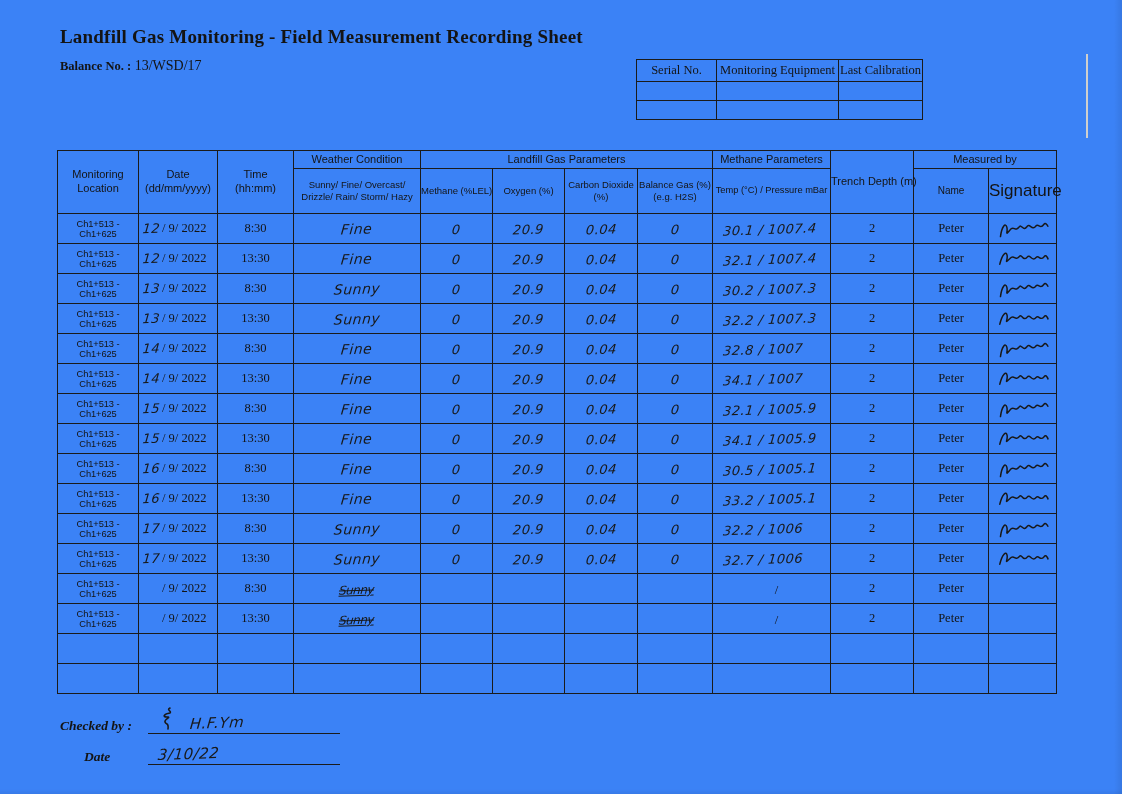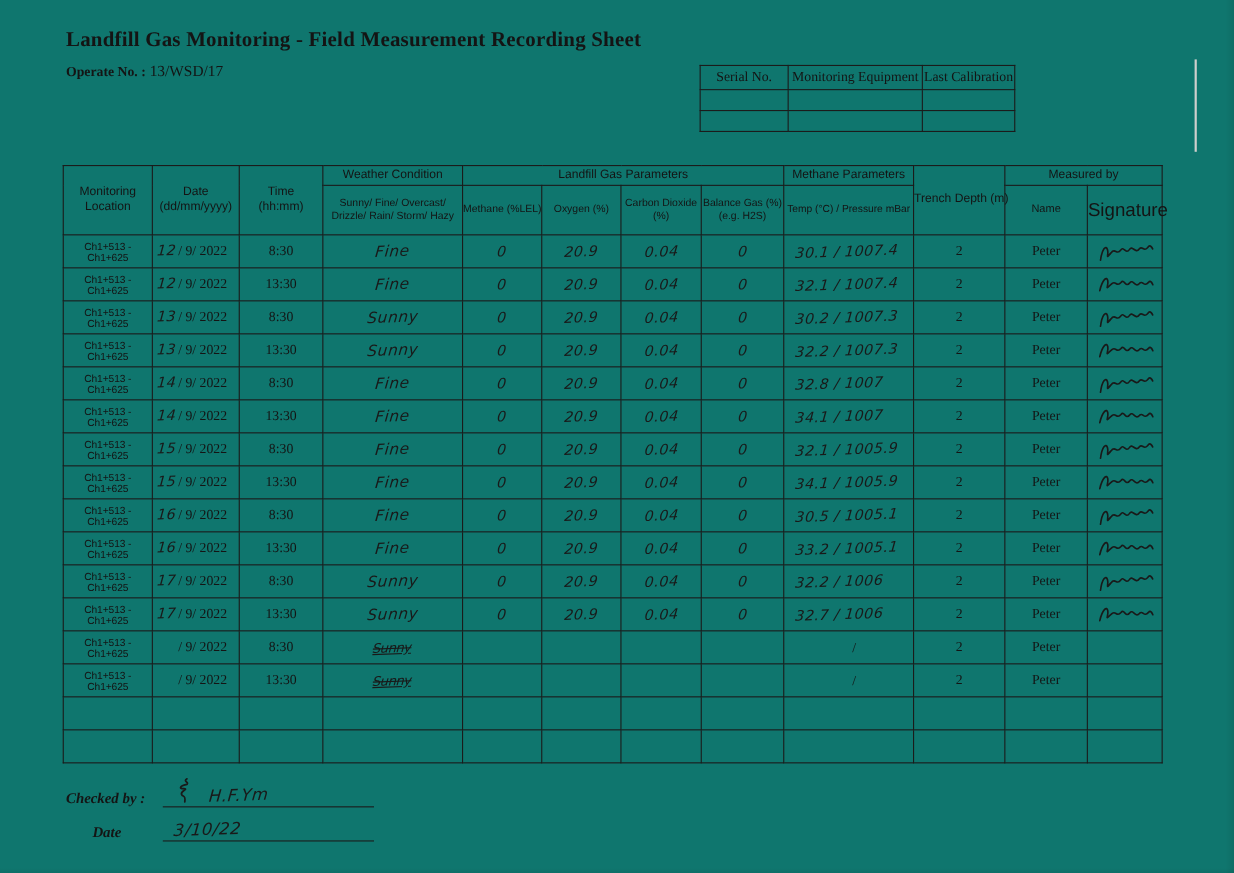--- a/index.html
+++ b/index.html
@@ -1,20 +1,20 @@
 <!DOCTYPE html>
 <html><head>
 <meta charset="utf-8">
 <style>
   html,body{margin:0;padding:0;}
   body{background:#e8e8e8;}
   .page{
     position:relative;
     width:1122px;height:794px;
-    background:#0f766e;
+    background:#3b82f6;
     font-family:"Liberation Serif", serif;
     color:#141414;
     overflow:hidden;
     margin:0 auto;
   }
   .scan-edge-right{position:absolute;right:0;top:0;width:8px;height:100%;
     background:linear-gradient(to right, rgba(0,0,0,0), rgba(0,0,0,0.08));}
   .scan-edge-bottom{position:absolute;left:0;bottom:0;width:100%;height:5px;
     background:linear-gradient(to bottom, rgba(0,0,0,0), rgba(0,0,0,0.06));}
   .paper-edge{position:absolute;left:1086px;top:54px;width:2px;height:84px;background:#cfcfcd;}
@@ -79,21 +79,21 @@
   .footer-row + .footer-row{margin-top:3px;}
 </style>
 </head>
 <body>
 
 <div class="page">
 
   <div class="doc-header">
     <h1 class="doc-title">Landfill Gas Monitoring - Field Measurement Recording Sheet</h1>
     <div class="contract-line">
-      <span class="contract-label">Operate No. :</span>
+      <span class="contract-label">Balance No. :</span>
       <span>13/WSD/17</span>
     </div>
   </div>
 
   <table class="equip-table">
     <colgroup>
         <col style="width:80px">
         <col style="width:122px">
         <col style="width:84px">
       </colgroup>

